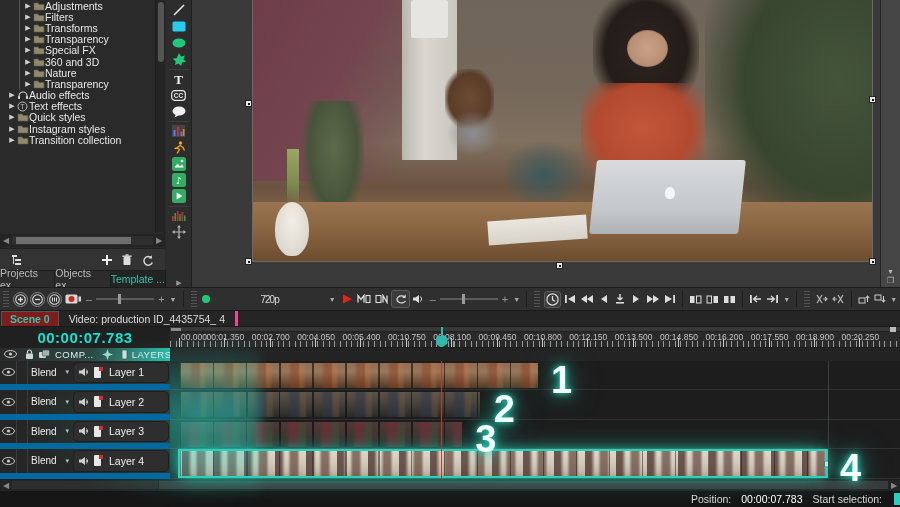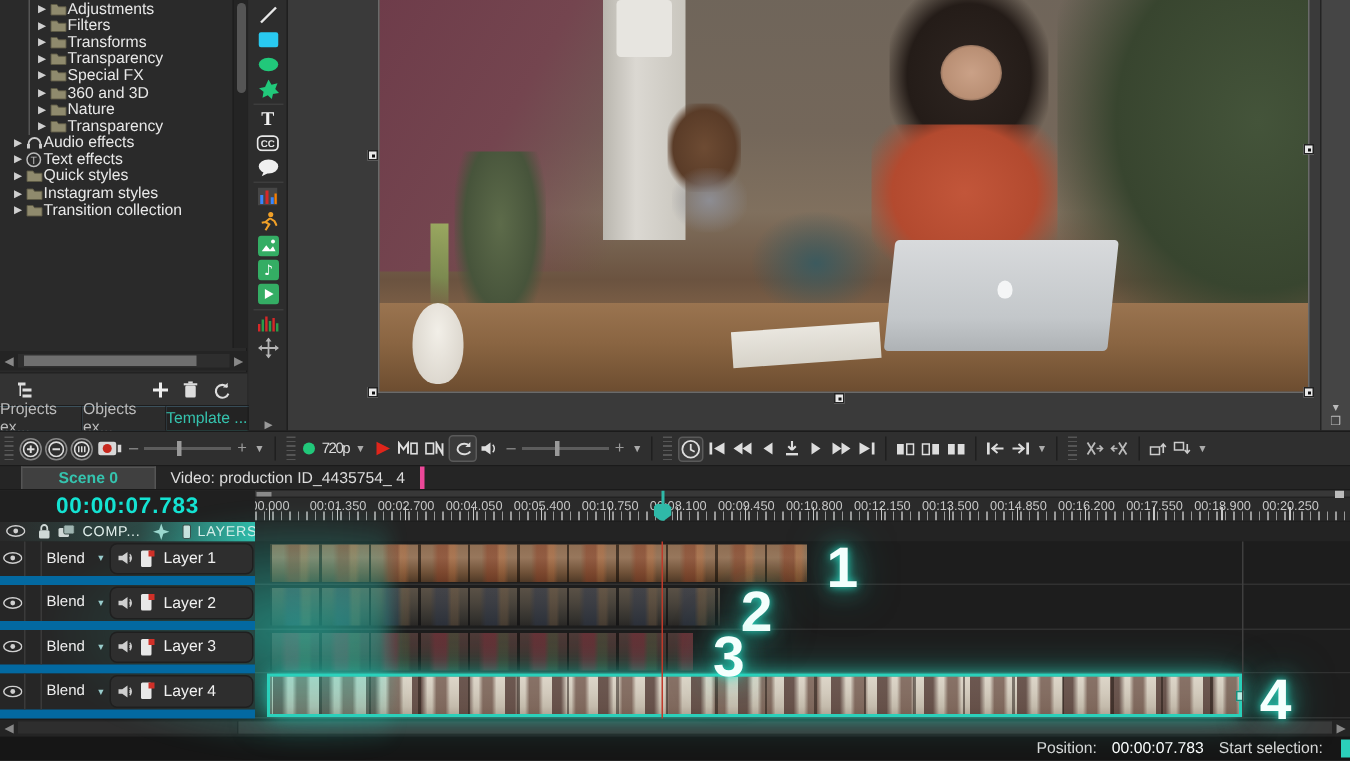--- a/index.html
+++ b/index.html
@@ -74,21 +74,21 @@
   .pb-btn.active { background:#3b3b3b; border:1px solid #5a5a5a; border-radius:3px; }
   .pb-sep { width:1px; height:16px; background:#1f1f1f; margin:0 4px; flex:none; }
   .slider { display:flex; align-items:center; flex:none; margin:0 3px; color:#9a9a9a; }
   .slider .line { width:58px; height:2px; background:#5c5c5c; margin:0 4px; position:relative; }
   .slider .line i { position:absolute; top:-4px; width:3px; height:10px; background:#9a9a9a; }
   .res { color:#ddd; font-size:10px; margin:0 2px; flex:none; }
   .dd { color:#aaa; font-size:7px; flex:none; margin:0 2px; }
 
   
   #scene-tabs { left:0; top:311px; width:900px; height:16px; background:#252525; border-bottom:1px solid #1a1a1a; display:flex; align-items:stretch; }
-  #scene-tab { margin-left:14px; padding:0 24px; display:flex; align-items:center; color:#35c3ae; background:#404040; border:1px solid #555; border-bottom:none; font-weight:bold; font-size:10.5px; }
+  #scene-tab { margin-left:1px; padding:0 8px; display:flex; align-items:center; color:#35c3ae; background:#7f1d1d; border:1px solid #555; border-bottom:none; font-weight:bold; font-size:10.5px; }
   #video-tab { padding:0 10px; display:flex; align-items:center; color:#ddd; font-size:10.5px; border-right:3px solid #ec4899; }
 
   
   #tl-header { left:0; top:327px; width:900px; height:21px; background:#2a2a2a; }
   #timecode-box { position:absolute; left:0; top:0; width:170px; height:21px; background:#202020; display:flex; align-items:center; justify-content:center; }
   #timecode { color:#14e3d2; font-size:15px; font-weight:bold; letter-spacing:.5px; }
   #ruler { position:absolute; left:170px; top:0; width:730px; height:21px; overflow:hidden; background:#2a2a2a; border-bottom:1px solid #1e1e1e; }
   #ruler-track { position:absolute; left:0; top:0; width:730px; height:5px; background:#383838; border-bottom:1px solid #222; }
   #ruler-thumb { position:absolute; left:1px; top:1px; width:10px; height:3px; background:#8a8a8a; }
   #ruler-endbox { position:absolute; right:4px; top:0px; width:6px; height:5px; background:#bbb; }
@@ -561,21 +561,21 @@
       <div class="slider">
         <div class="">–</div>
         <span class="line">
           <i style="left: 38%;"></i>
         </span>
         <div class="">+</div>
       </div>
       <div class="dd">▼</div>
       <div class="pb-sep"></div>
       <div class="grip"></div>
-      <div class="pb-btn" style="min-width: 46px;">
+      <div class="pb-btn" style="min-width: 46px; gap: 46px;">
         <span style="width: 8px; height: 8px; border-radius: 50%; background: rgb(33, 200, 122); margin-right: 3px; flex: 0 0 auto;"></span>
         <div class="res">720p</div>
         <div class="dd">▼</div>
       </div>
       <div class="pb-btn">
         <span style="display: inline-flex; align-items: center; justify-content: center;">
           <svg width="12" height="12" viewBox="0 0 12 12" xmlns="http://www.w3.org/2000/svg">
             <path d="M2 1.5 l9 4.5 -9 4.5z" fill="#e0251b"></path>
           </svg>
         </span>
@@ -773,21 +773,21 @@
       <span id="timecode">00:00:07.783</span>
     </div>
     <div id="ruler">
       <div id="ruler-track">
         <div id="ruler-thumb"></div>
         <div id="ruler-endbox"></div>
       </div>
       <div id="ticks"></div>
       <div id="ticks2"></div>
       <div id="labels-wrap">
-          <div class="rlabel" style="left: 10px;">00.000</div>
+          <div class="rlabel" style="left: 24px;">00.000</div>
           <div class="rlabel" style="left: 55.36px;">00:01.350</div>
           <div class="rlabel" style="left: 100.72px;">00:02.700</div>
           <div class="rlabel" style="left: 146.08px;">00:04.050</div>
           <div class="rlabel" style="left: 191.44px;">00:05.400</div>
           <div class="rlabel" style="left: 236.8px;">00:10.750</div>
           <div class="rlabel" style="left: 282.16px;">00:08.100</div>
           <div class="rlabel" style="left: 327.52px;">00:09.450</div>
           <div class="rlabel" style="left: 372.88px;">00:10.800</div>
           <div class="rlabel" style="left: 418.24px;">00:12.150</div>
           <div class="rlabel" style="left: 463.6px;">00:13.500</div>

